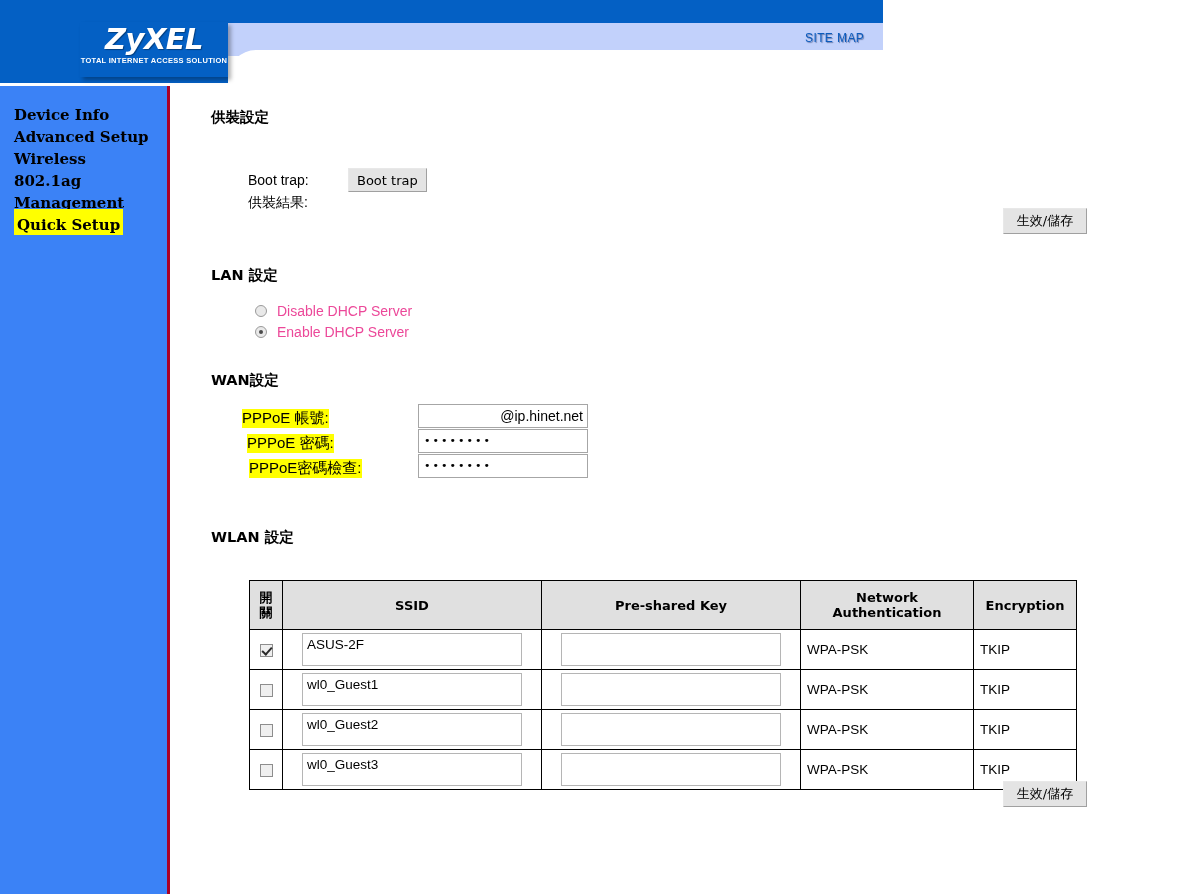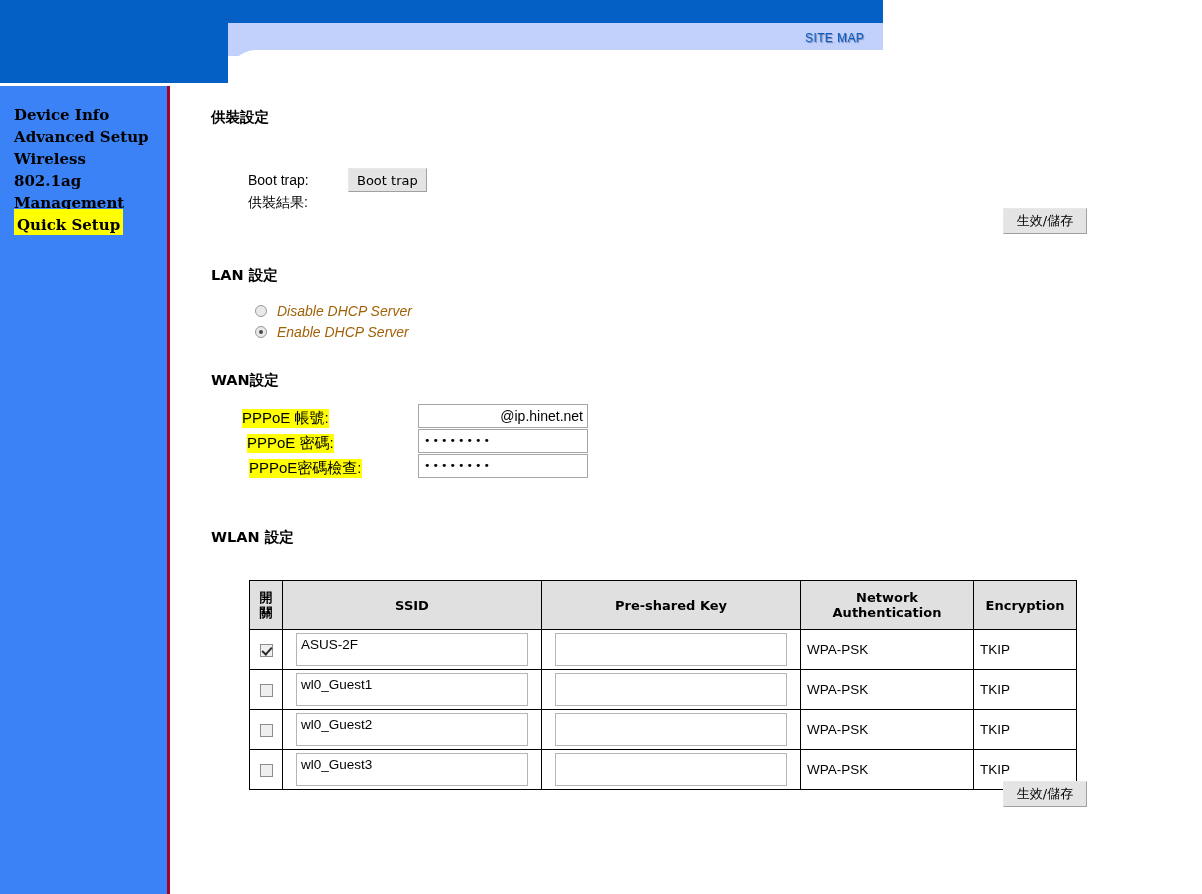--- a/index.html
+++ b/index.html
@@ -187,21 +187,21 @@
     margin-right: 10px;
   }
   .radio.checked::after {
     content: "";
     position: absolute;
     left: 3px; top: 3px;
     width: 4px; height: 4px;
     border-radius: 50%;
     background: #4a4a4a;
   }
-  .radio-label { font-family: "Liberation Sans", sans-serif; font-size: 14px; color: #a16207; font-style: italic; }
+  .radio-label { font-family: "Liberation Sans", sans-serif; font-size: 14px; color: #ec4899; }
 
   
   #wan-title { position: absolute; left: 41px; top: 285px; }
   #wan-rows { position: absolute; left: 0; top: 318px; }
   .wan-row { position: relative; height: 25px; }
   .wan-label {
     position: absolute;
     font-family: "Liberation Sans", sans-serif;
     font-size: 15px;
     white-space: nowrap;
@@ -249,21 +249,21 @@
   .c-onoff { width: 32px; text-align: center; }
   .c-ssid { width: 258px; }
   .c-psk { width: 258px; }
   .c-auth { width: 166px; padding-left: 6px !important; }
   .c-enc { width: 96px; padding-left: 6px !important; }
   .th-vert { font-size: 13px; line-height: 15px; }
   .cellbox {
     border: 1px solid #b5b5b5;
     background: #ffffff;
     height: 33px;
-    margin: 3px 13px;
+    margin: 3px 19px;
     box-sizing: border-box;
     font-family: "Liberation Sans", sans-serif;
     font-size: 13.5px;
     color: #000;
     padding: 1px 4px;
     line-height: 19px;
     overflow: hidden;
     white-space: nowrap;
   }
   .cell-text {
@@ -293,20 +293,24 @@
   #save-btn-bottom { position: absolute; left: 833px; top: 695px; width: 84px; height: 26px; }
 </style>
 </head>
 <body>
 
 <div id="header">
   <div id="header-blue-top"></div>
   <div id="header-blue-left"></div>
   <div id="header-lightband"></div>
   <div id="header-round"></div>
+  <div id="logo-block">
+    <div id="logo-word">ZyXEL</div>
+    <div id="logo-tagline">TOTAL INTERNET ACCESS SOLUTION</div>
+  </div>
   <div id="site-map">SITE MAP</div>
 </div>
 
 <div id="sidebar">
   <div id="menu">
     <div class="menu-item">
       <span>Device Info</span>
     </div>
     <div class="menu-item">
       <span>Advanced Setup</span>

